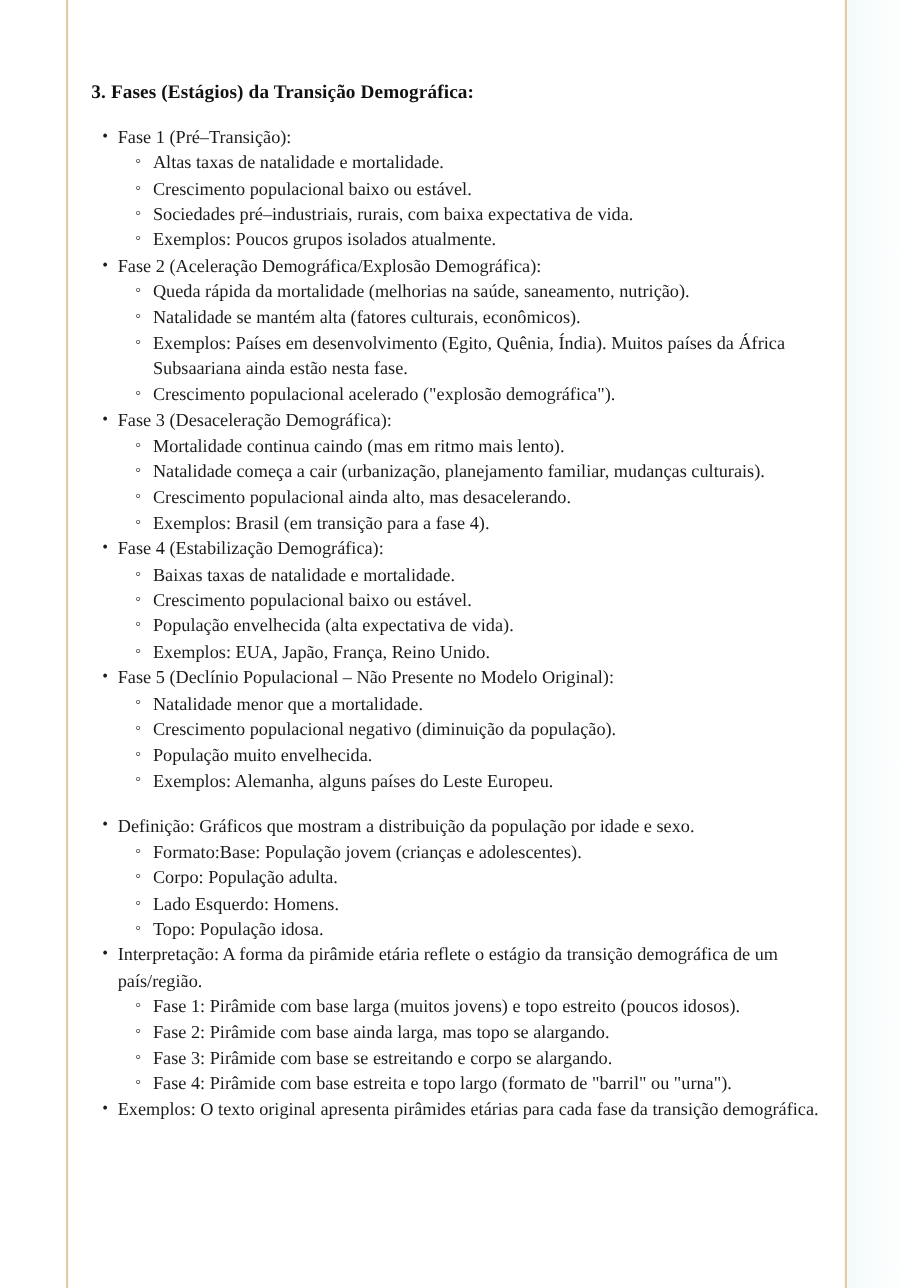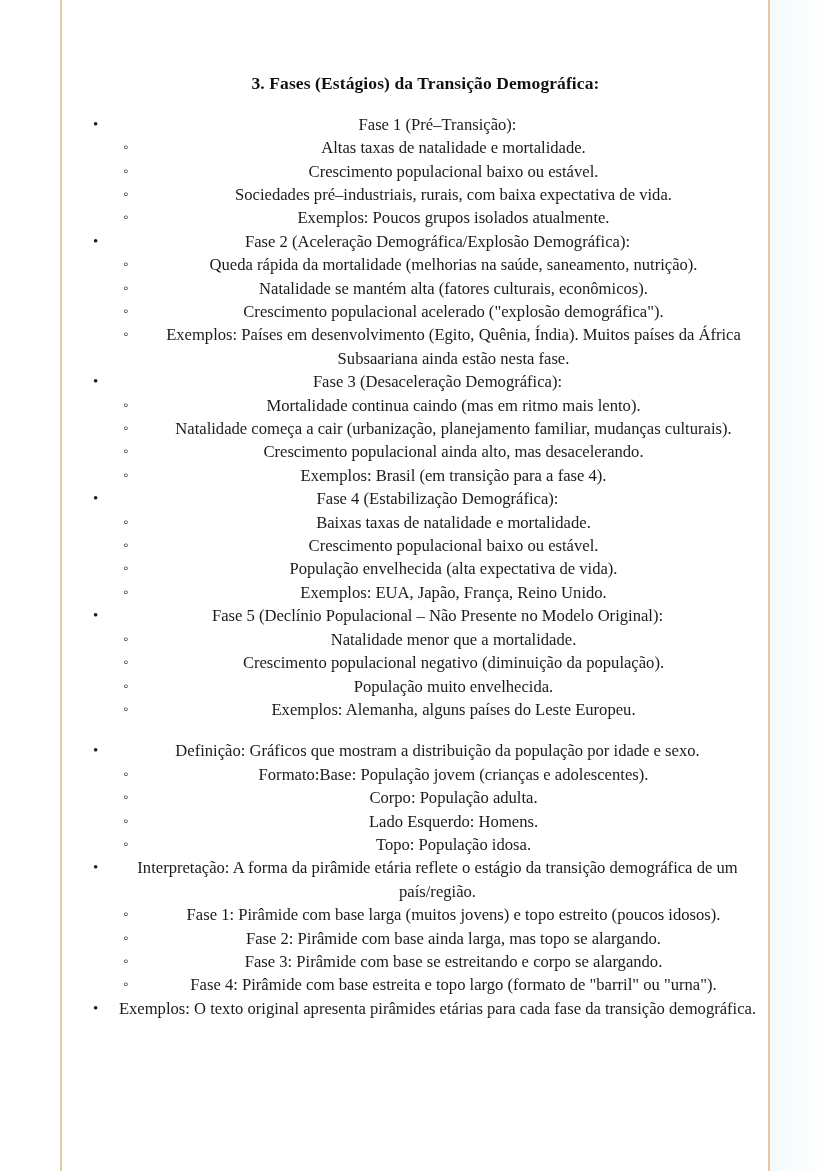--- a/index.html
+++ b/index.html
@@ -44,21 +44,20 @@
 
   
   .content {
     position: absolute;
     top: 0;
     left: 62px;
     width: 706px;
     height: 1171px;
     box-sizing: border-box;
     padding: 72px 0 0 0;
-    text-align: center;
   }
 
   h2.heading {
     margin: 0;
     padding: 0 0 0 21px;
     font-size: 17.5px;
     font-weight: bold;
     line-height: 1.3;
     letter-spacing: 0.1px;
     color: #111111;
@@ -154,24 +153,24 @@
       <li class="b1">
         <span class="txt">Fase 2 (Aceleração Demográfica/Explosão Demográfica):</span>
         <ul class="lvl2">
           <li class="b2">
               <span class="txt">Queda rápida da mortalidade (melhorias na saúde, saneamento, nutrição).</span>
             </li>
           <li class="b2">
               <span class="txt">Natalidade se mantém alta (fatores culturais, econômicos).</span>
             </li>
           <li class="b2">
+              <span class="txt">Exemplos: Países em desenvolvimento (Egito, Quênia, Índia). Muitos países da África Subsaariana ainda estão nesta fase.</span>
+            </li>
+          <li class="b2">
               <span class="txt">Crescimento populacional acelerado ("explosão demográfica").</span>
-            </li>
-          <li class="b2">
-              <span class="txt">Exemplos: Países em desenvolvimento (Egito, Quênia, Índia). Muitos países da África Subsaariana ainda estão nesta fase.</span>
             </li>
         </ul>
       </li>
 
       <li class="b1">
         <span class="txt">Fase 3 (Desaceleração Demográfica):</span>
         <ul class="lvl2">
           <li class="b2">
               <span class="txt">Mortalidade continua caindo (mas em ritmo mais lento).</span>
             </li>

